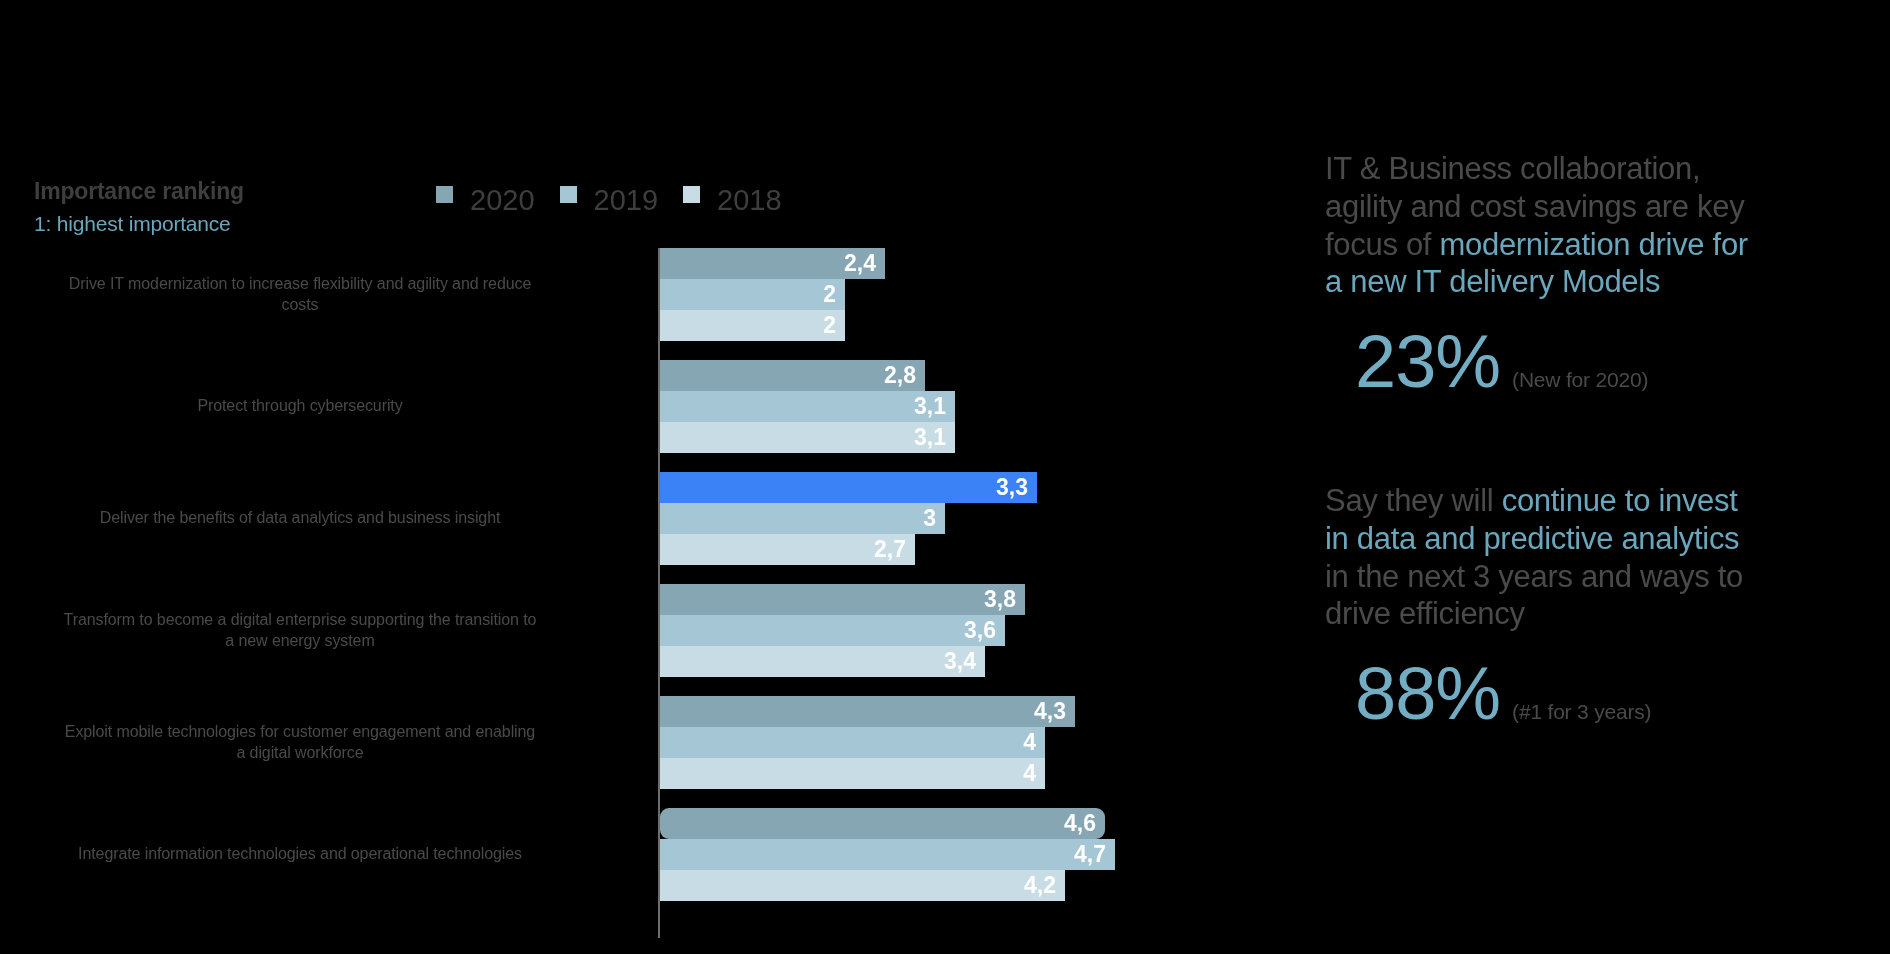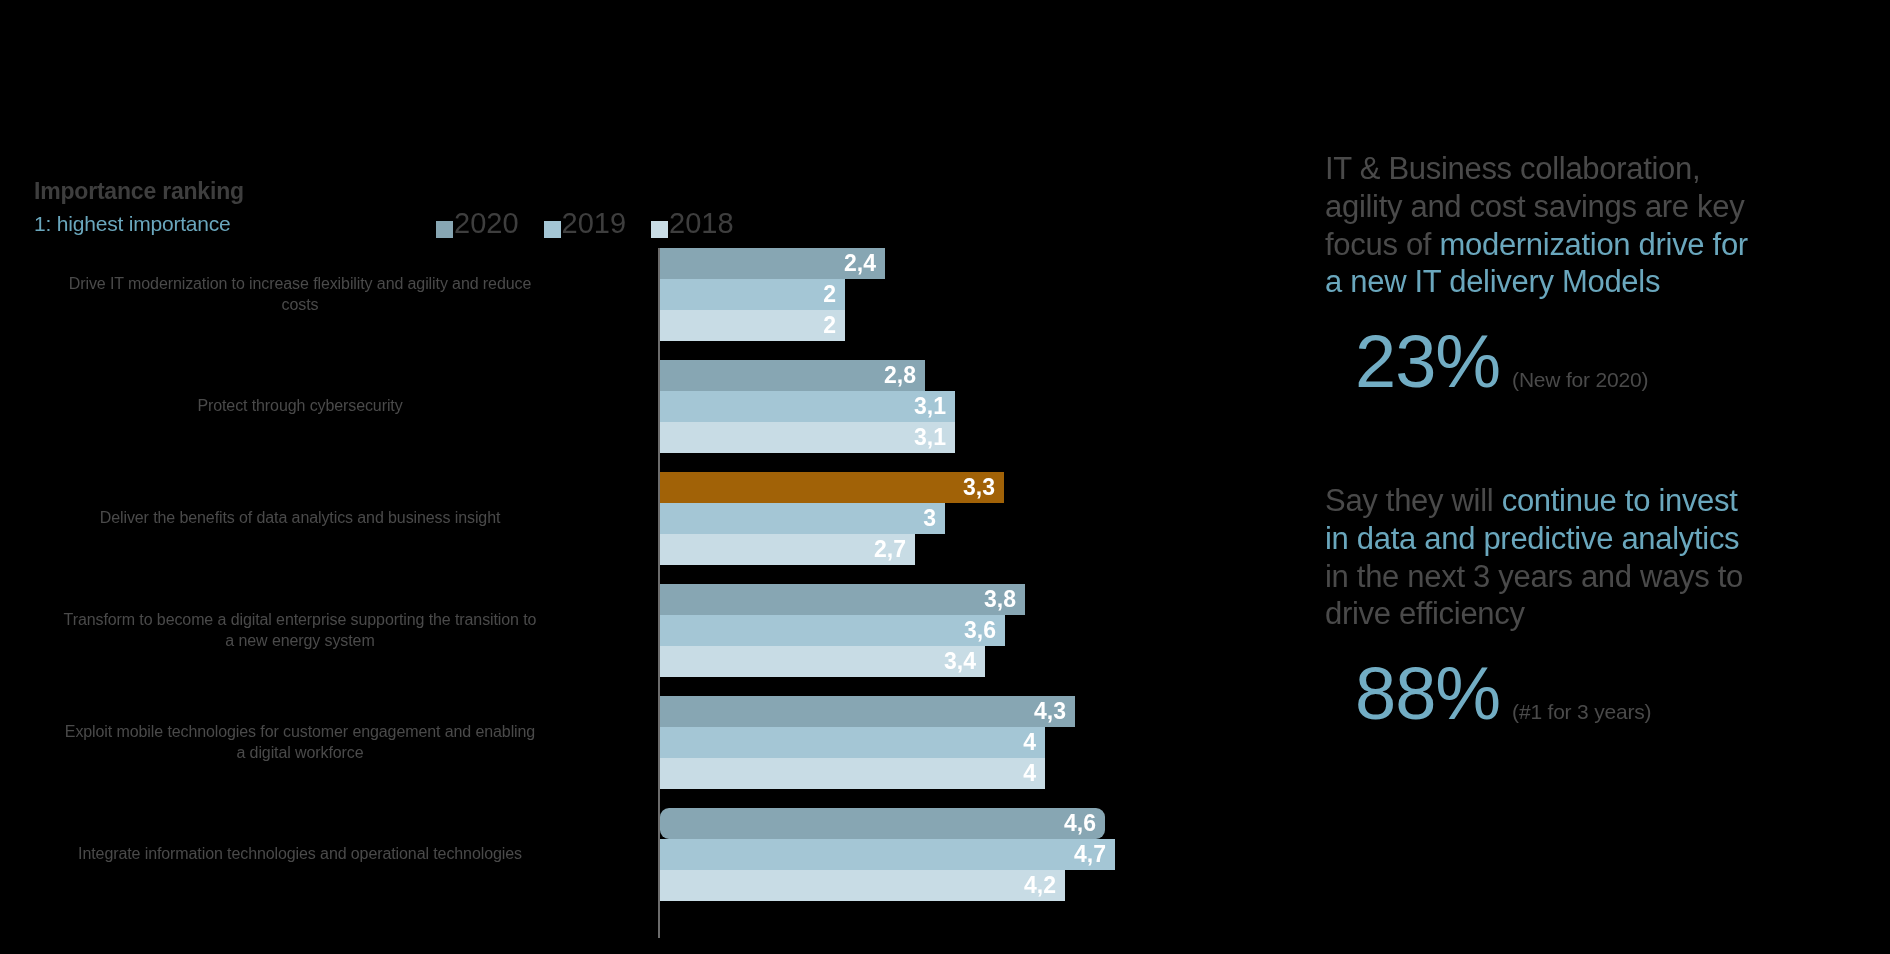--- a/index.html
+++ b/index.html
@@ -7,21 +7,21 @@
        font-family:"Liberation Sans",sans-serif;color:#3a3a3a;}
 
   
   #chart-panel{position:absolute;left:0;top:0;width:1100px;height:954px;}
 
   #rank-header{position:absolute;left:34px;top:178px;width:300px;}
   #rank-title{font-size:23px;font-weight:bold;color:#3e3e3e;letter-spacing:-.2px;}
   #rank-sub{font-size:21px;color:#6aa7bd;margin-top:7px;letter-spacing:-.2px;}
 
   #legend{position:absolute;left:436px;top:186px;display:flex;align-items:center;gap:25px;}
-  .legend-item{display:flex;align-items:flex-end;gap:1px;margin-top:23px;}
+  .legend-item{display:flex;align-items:flex-start;gap:17px;}
   .legend-swatch{width:17px;height:17px;display:block;}
   .legend-label{font-size:29px;color:#3e3e3e;line-height:1;}
 
   #plot{position:absolute;left:0px;top:248px;width:1100px;height:690px;}
   #axis-line{position:absolute;left:658px;top:0px;width:2px;height:690px;background:#6c6c6c;}
 
   .group{position:absolute;left:0;width:1100px;}
   .cat-label{position:absolute;right:560px;width:480px;text-align:center;
              font-size:16px;color:#4a4a4a;line-height:1.26;letter-spacing:-.1px;}
   .bars{position:absolute;left:660px;top:0;}
@@ -90,21 +90,21 @@
             <span class="bar-value">3,1</span>
           </div>
           <div class="bar" style="background: rgb(200, 220, 229); width: 295px;">
             <span class="bar-value">3,1</span>
           </div>
         </div>
       </div>
       <div class="group" style="top: 224px; height: 112px;">
         <div class="cat-label" style="top: 0px; height: 93px; display: flex; align-items: center; justify-content: center;">Deliver the benefits of data analytics and business insight</div>
         <div class="bars">
-          <div class="bar" style="background: #a16207; width: 344px;">
+          <div class="bar" style="background: #3b82f6; width: 377px;">
             <span class="bar-value">3,3</span>
           </div>
           <div class="bar" style="background: rgb(164, 198, 213); width: 285px;">
             <span class="bar-value">3</span>
           </div>
           <div class="bar" style="background: rgb(200, 220, 229); width: 255px;">
             <span class="bar-value">2,7</span>
           </div>
         </div>
       </div>

